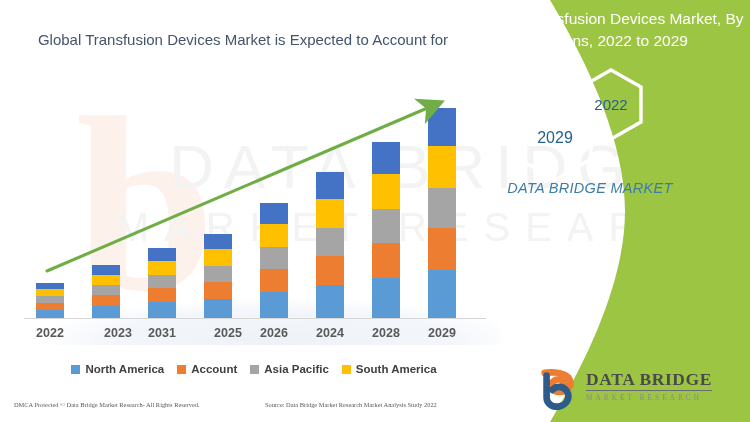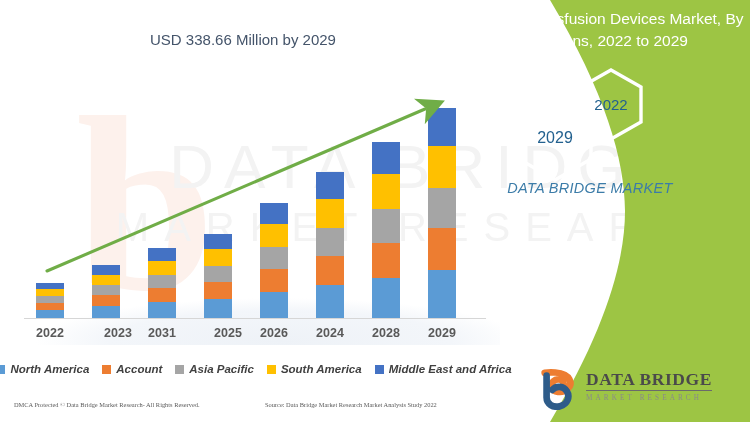--- a/index.html
+++ b/index.html
@@ -102,21 +102,21 @@
     color:#595959;font-size:12.5px;font-weight:700;
   }
 
   
   #legend{
     position:absolute;left:24px;top:357px;width:460px;height:24px;
     display:flex;align-items:center;justify-content:center;gap:13px;
   }
   .lg-item{display:flex;align-items:center;gap:5px;}
   .lg-sw{width:9px;height:9px;display:block;}
-  .lg-tx{color:#404040;font-size:11.5px;font-weight:700;white-space:nowrap;font-style:italic;}
+  .lg-tx{color:#404040;font-size:11.5px;font-weight:700;white-space:nowrap;}
 
   
   #footer{position:absolute;left:0;top:398px;width:500px;height:20px;}
   .ft{
     position:absolute;color:#5a5a5a;font-size:6.4px;
     font-family:"Liberation Serif",serif;white-space:nowrap;
   }
   #ft-left{left:14px;top:3px;}
   #ft-right{left:265px;top:3px;}
 </style>
@@ -126,21 +126,21 @@
 <div id="canvas">
 
   <div class="wm" id="wm-b">b</div>
   <div class="wm" id="wm-sweep"></div>
   <div class="wm" id="wm-text">
     <span>DATA BRIDGE</span>
     <span class="l2">MARKET RESEARCH</span>
   </div>
 
   <div id="headline">
-    <span class="ln">USD 338.66 Million by 2029</span>
+    <span class="ln">Global Transfusion Devices Market is Expected to Account for</span>
   </div>
 
   <div id="plot">
     <div id="axis-line"></div>
     <div id="bars">
         <div class="bar-col" style="left: 22px; bottom: 4px;">
           <div class="bar">
             <span class="seg" style="height: 6px; background: rgb(68, 114, 196);"></span>
             <span class="seg" style="height: 7px; background: rgb(255, 192, 0);"></span>
             <span class="seg" style="height: 7px; background: rgb(165, 165, 165);"></span>
@@ -243,24 +243,20 @@
         <span class="lg-tx">Account</span>
       </div>
       <div class="lg-item">
         <span class="lg-sw" style="background: rgb(165, 165, 165);"></span>
         <span class="lg-tx">Asia Pacific</span>
       </div>
       <div class="lg-item">
         <span class="lg-sw" style="background: rgb(255, 192, 0);"></span>
         <span class="lg-tx">South America</span>
       </div>
-      <div class="lg-item">
-        <span class="lg-sw" style="background: rgb(68, 114, 196);"></span>
-        <span class="lg-tx">Middle East and Africa</span>
-      </div>
     </div>
 
   <div id="footer">
     <span class="ft" id="ft-left">DMCA Protected © Data Bridge Market Research- All Rights Reserved.</span>
     <span class="ft" id="ft-right">Source: Data Bridge Market Research Market Analysis Study 2022</span>
   </div>
 
   <div id="green-panel">
     <svg width="320" height="422" viewBox="0 0 320 422">
       <path id="panel-path" d="M 320,0 L 320,422 L 120,422 C 175,330 195,262 195,211 C 195,160 175,92 120,0 Z" fill="#9DC544"></path>

